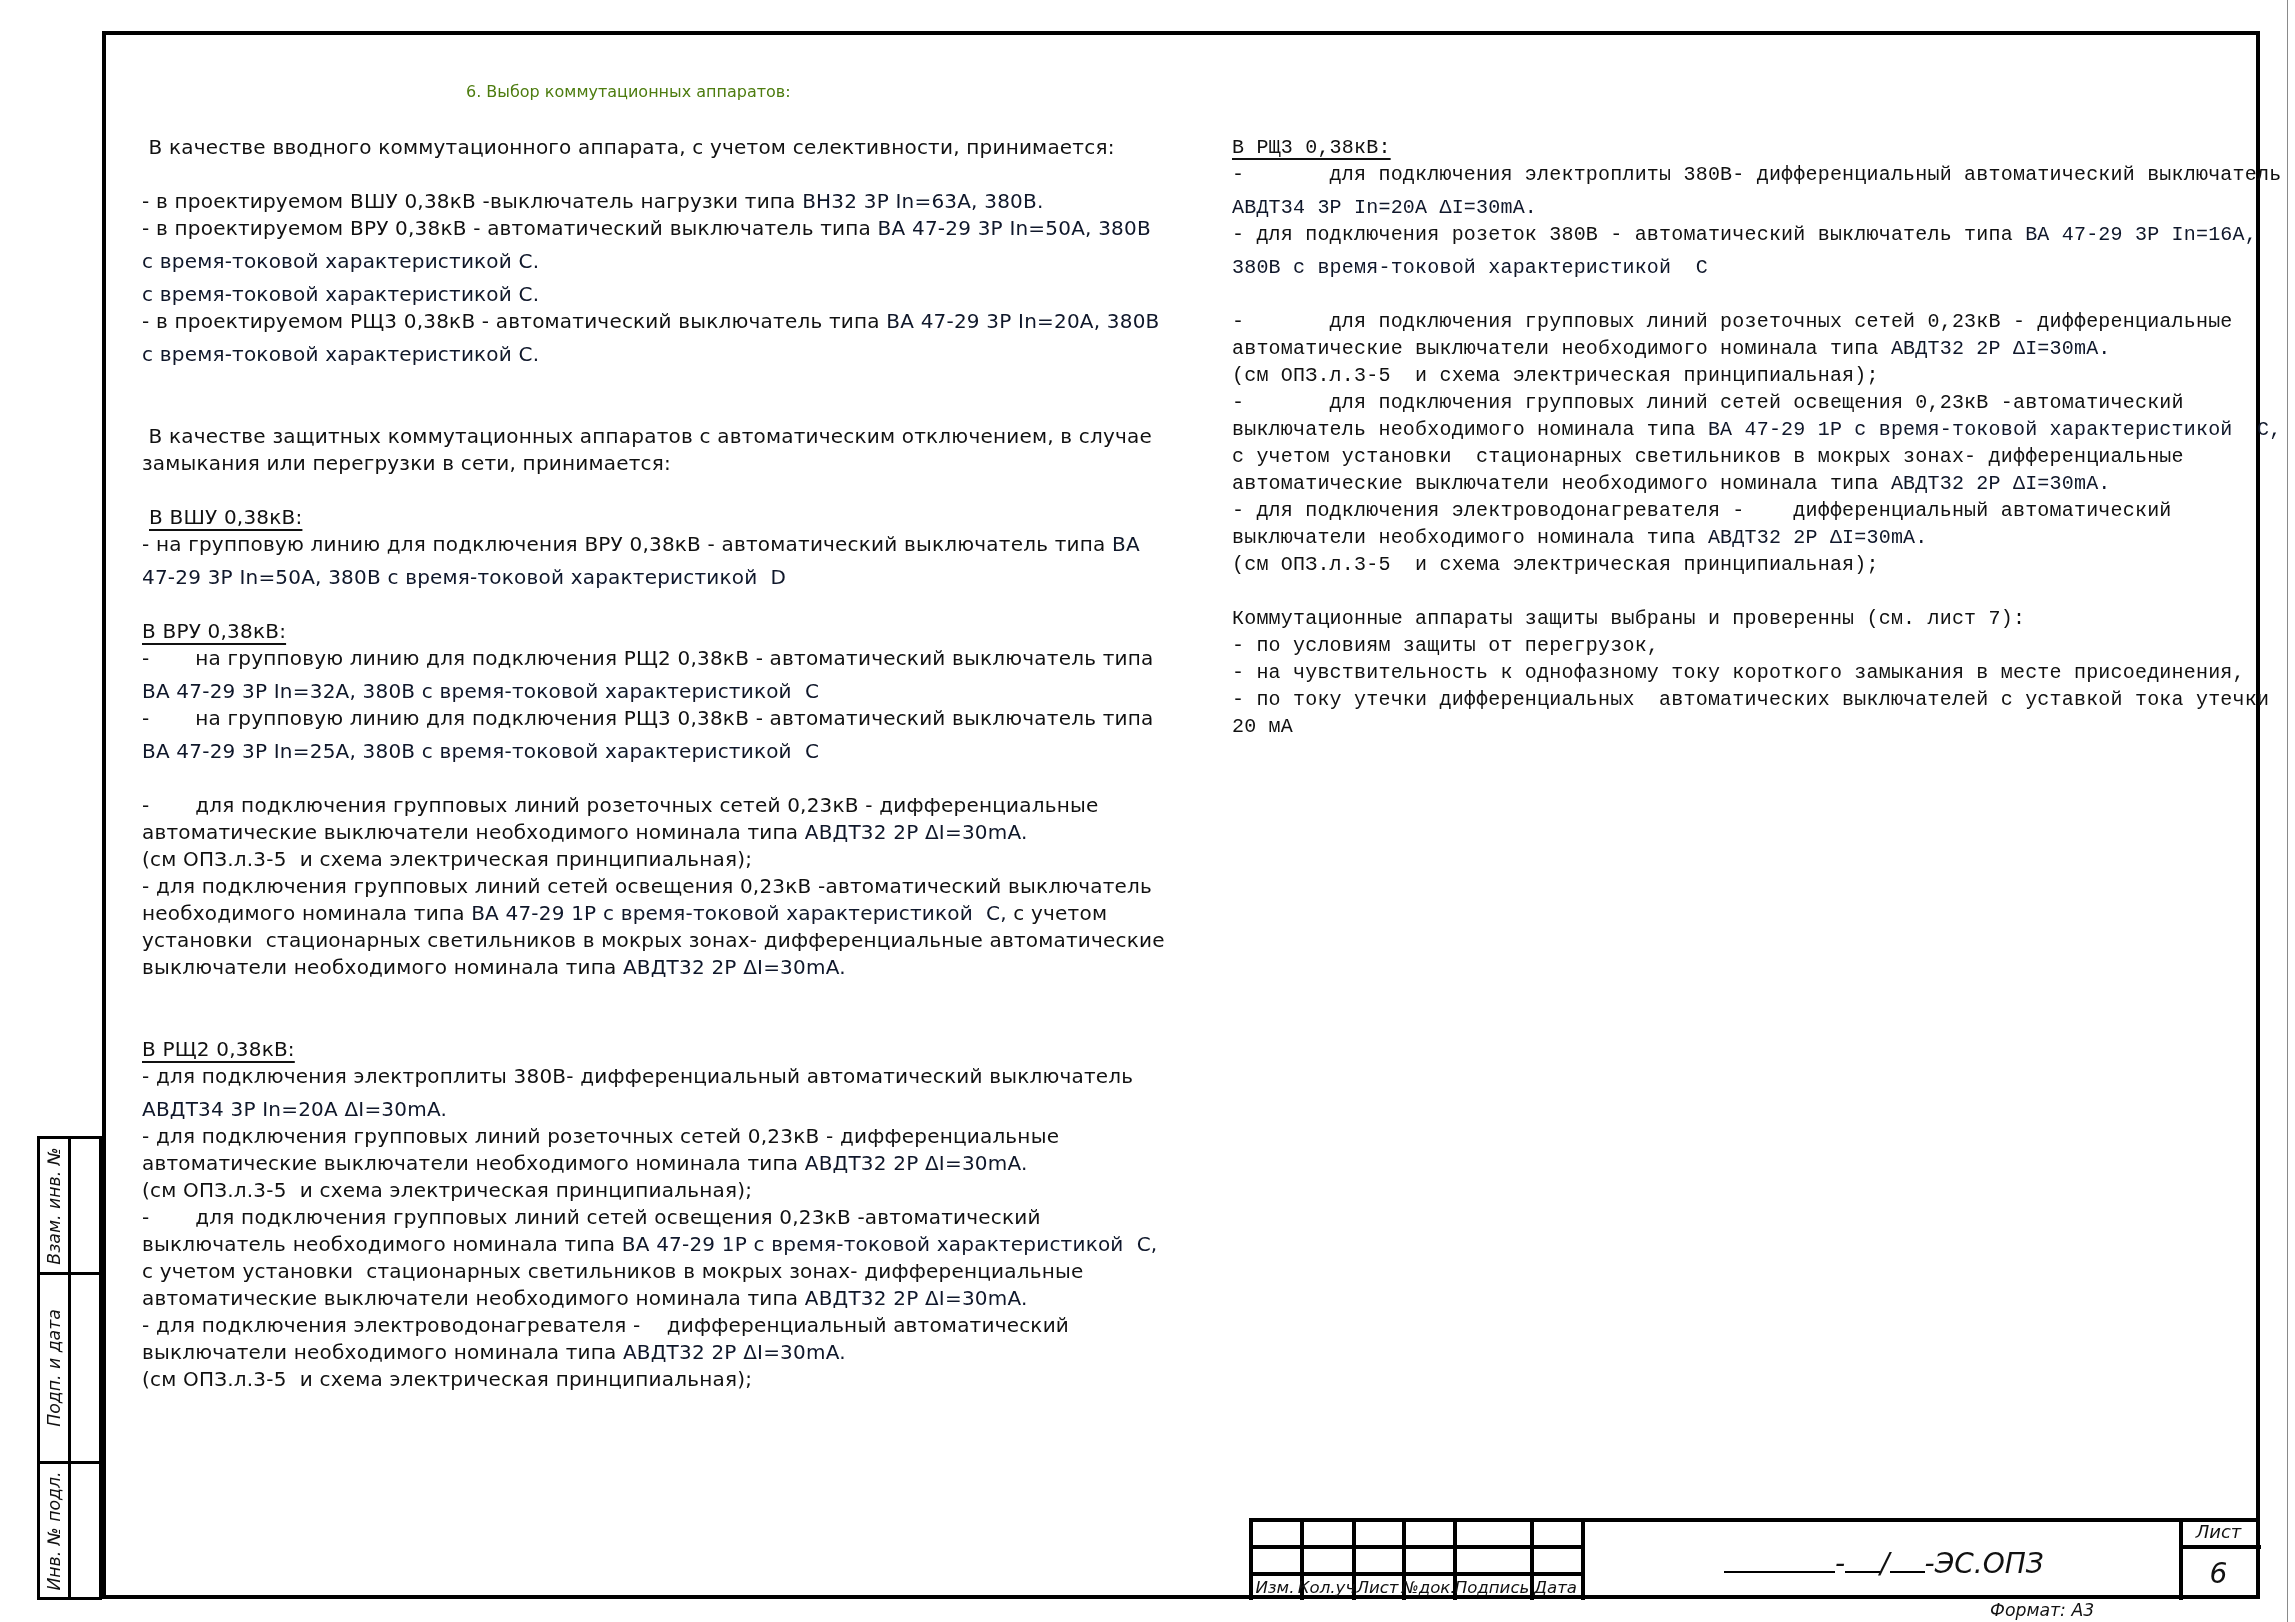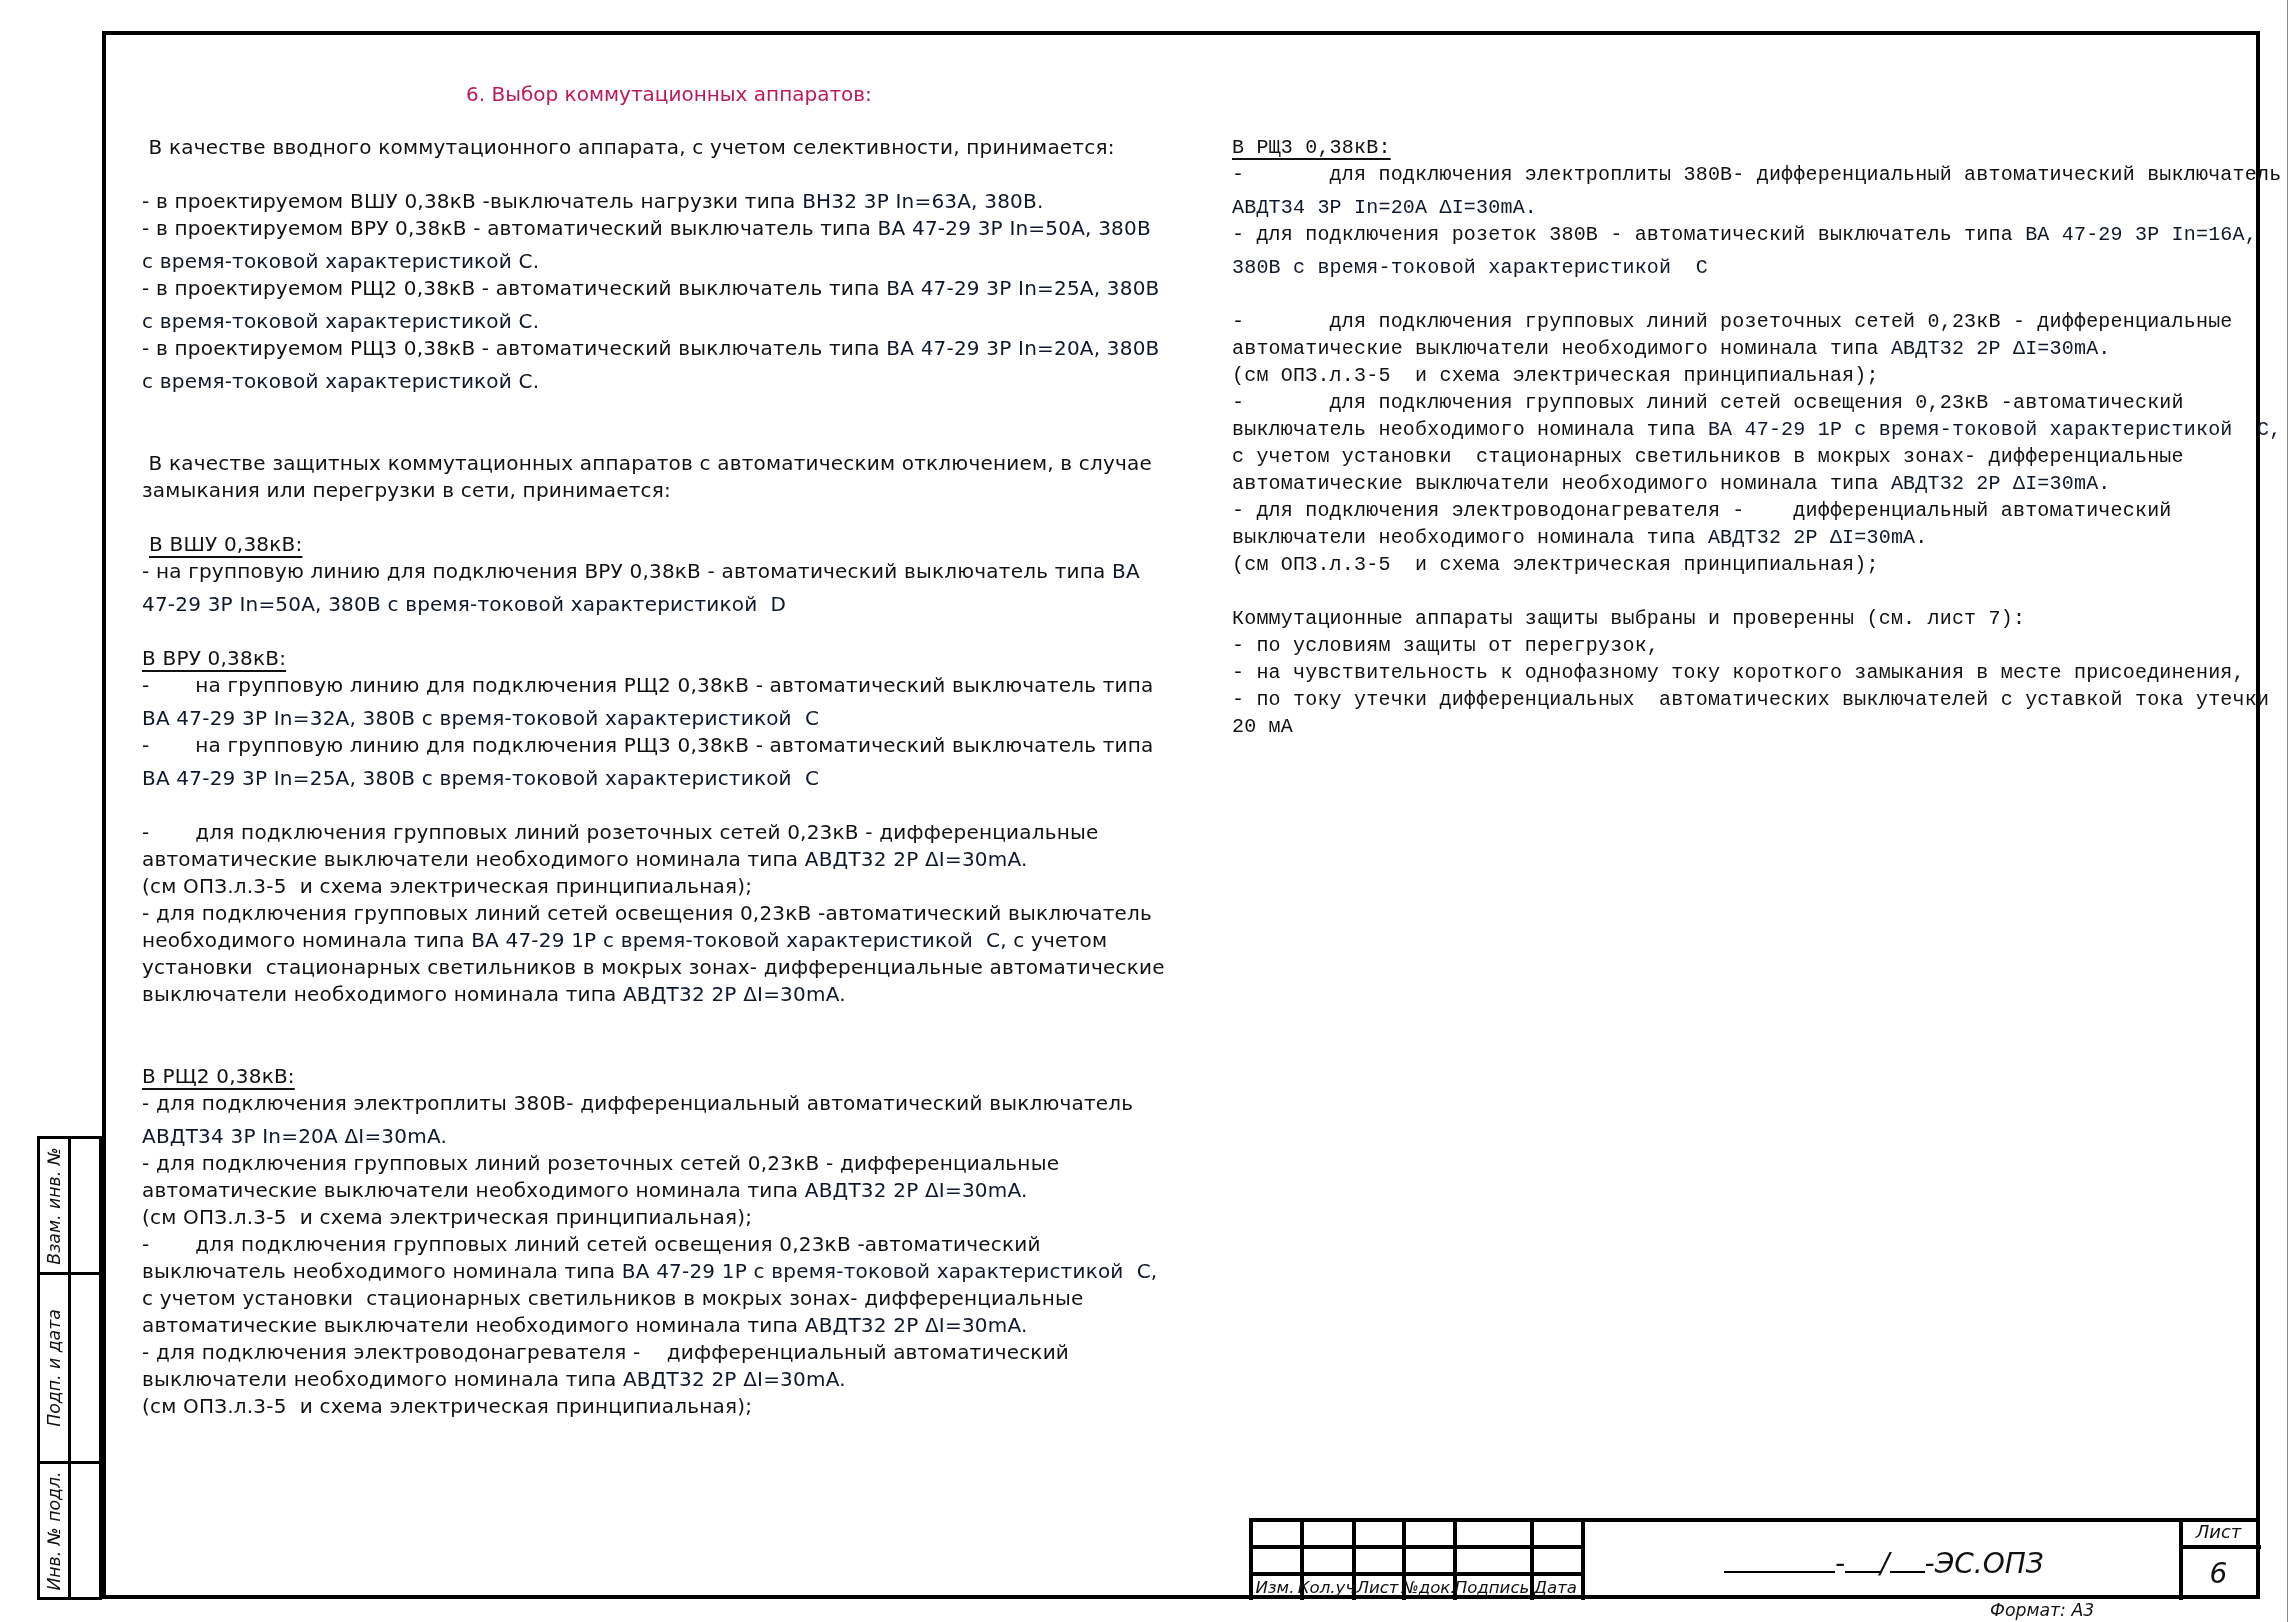--- a/index.html
+++ b/index.html
@@ -4,21 +4,21 @@
 <style>
   html, body { margin:0; padding:0; background:#ffffff; }
   body { width:2295px; height:1623px; position:relative; overflow:hidden;
          font-family:"DejaVu Sans", sans-serif; color:#111; }
   .sheet-edge { position:absolute; left:2287px; top:0; width:1.4px; height:1623px; background:#8a8a8a; }
   .frame { position:absolute; left:102px; top:31px; width:2158px; height:1568px;
            border:4.2px solid #000; box-sizing:border-box; }
   .col { position:absolute; font-size:20px; line-height:27px; letter-spacing:0.2px; }
   .col.left { left:142px; top:134px; width:1027px; }
   .col.right { left:1232px; top:134px; width:1027px;font-family:Liberation Mono, monospace; }
-  .heading { position:absolute; left:466px; top:82px; font-size:20px; color:#be185d; }
+  .heading { position:absolute; left:466px; top:82px; font-size:16px; color:#4d7c0f; }
   .ln { white-space:pre; height:27px; }
   .gap { height:27px; }
   .gap2 { height:55px; }
   .u { text-decoration:underline; text-decoration-thickness:2.1px; text-underline-offset:4.9px; }
   .b { color:#0f172a;margin-top:6px; }
   .ind { padding-left:7px; }
   
   .stamp { position:absolute; left:37px; top:1136px; width:69px; height:464px; }
   .stamp .cell { position:absolute; left:0; width:65px; border:3.5px solid #000; box-sizing:border-box; }
   .stamp .label { position:absolute; left:0; width:28px; height:100%; display:flex; align-items:center; justify-content:center; }
@@ -42,21 +42,20 @@
 <div class="frame"></div>
 
 <div class="heading">6. Выбор коммутационных аппаратов:</div>
 
 <div class="col left">
   <div class="ln"> В качестве вводного коммутационного аппарата, с учетом селективности, принимается:</div>
   <div class="gap"></div>
   <div class="ln"><span>- в проектируемом ВШУ 0,38кВ -выключатель нагрузки типа </span><span class="b">ВН32 3Р In=63А, 380В.</span></div>
   <div class="ln"><span>- в проектируемом ВРУ 0,38кВ - автоматический выключатель типа </span><span class="b">ВА 47-29 3Р In=50А, 380В</span></div>
   <div class="ln b">с время-токовой характеристикой С.</div>
-  <div class="ln"><span>- в проектируемом РЩ2 0,38кВ - автоматический выключатель типа </span><span class="b">ВА 47-29 3Р In=25А, 380В</span></div>
   <div class="ln b">с время-токовой характеристикой С.</div>
   <div class="ln"><span>- в проектируемом РЩ3 0,38кВ - автоматический выключатель типа </span><span class="b">ВА 47-29 3Р In=20А, 380В</span></div>
   <div class="ln b">с время-токовой характеристикой С.</div>
   <div class="gap2"></div>
   <div class="ln"> В качестве защитных коммутационных аппаратов с автоматическим отключением, в случае</div>
   <div class="ln">замыкания или перегрузки в сети, принимается:</div>
   <div class="gap"></div>
 
   <div class="ln ind"><span class="u">В ВШУ 0,38кВ:</span></div>
   <div class="ln"><span>- на групповую линию для подключения ВРУ 0,38кВ - автоматический выключатель типа </span><span class="b">ВА</span></div>

